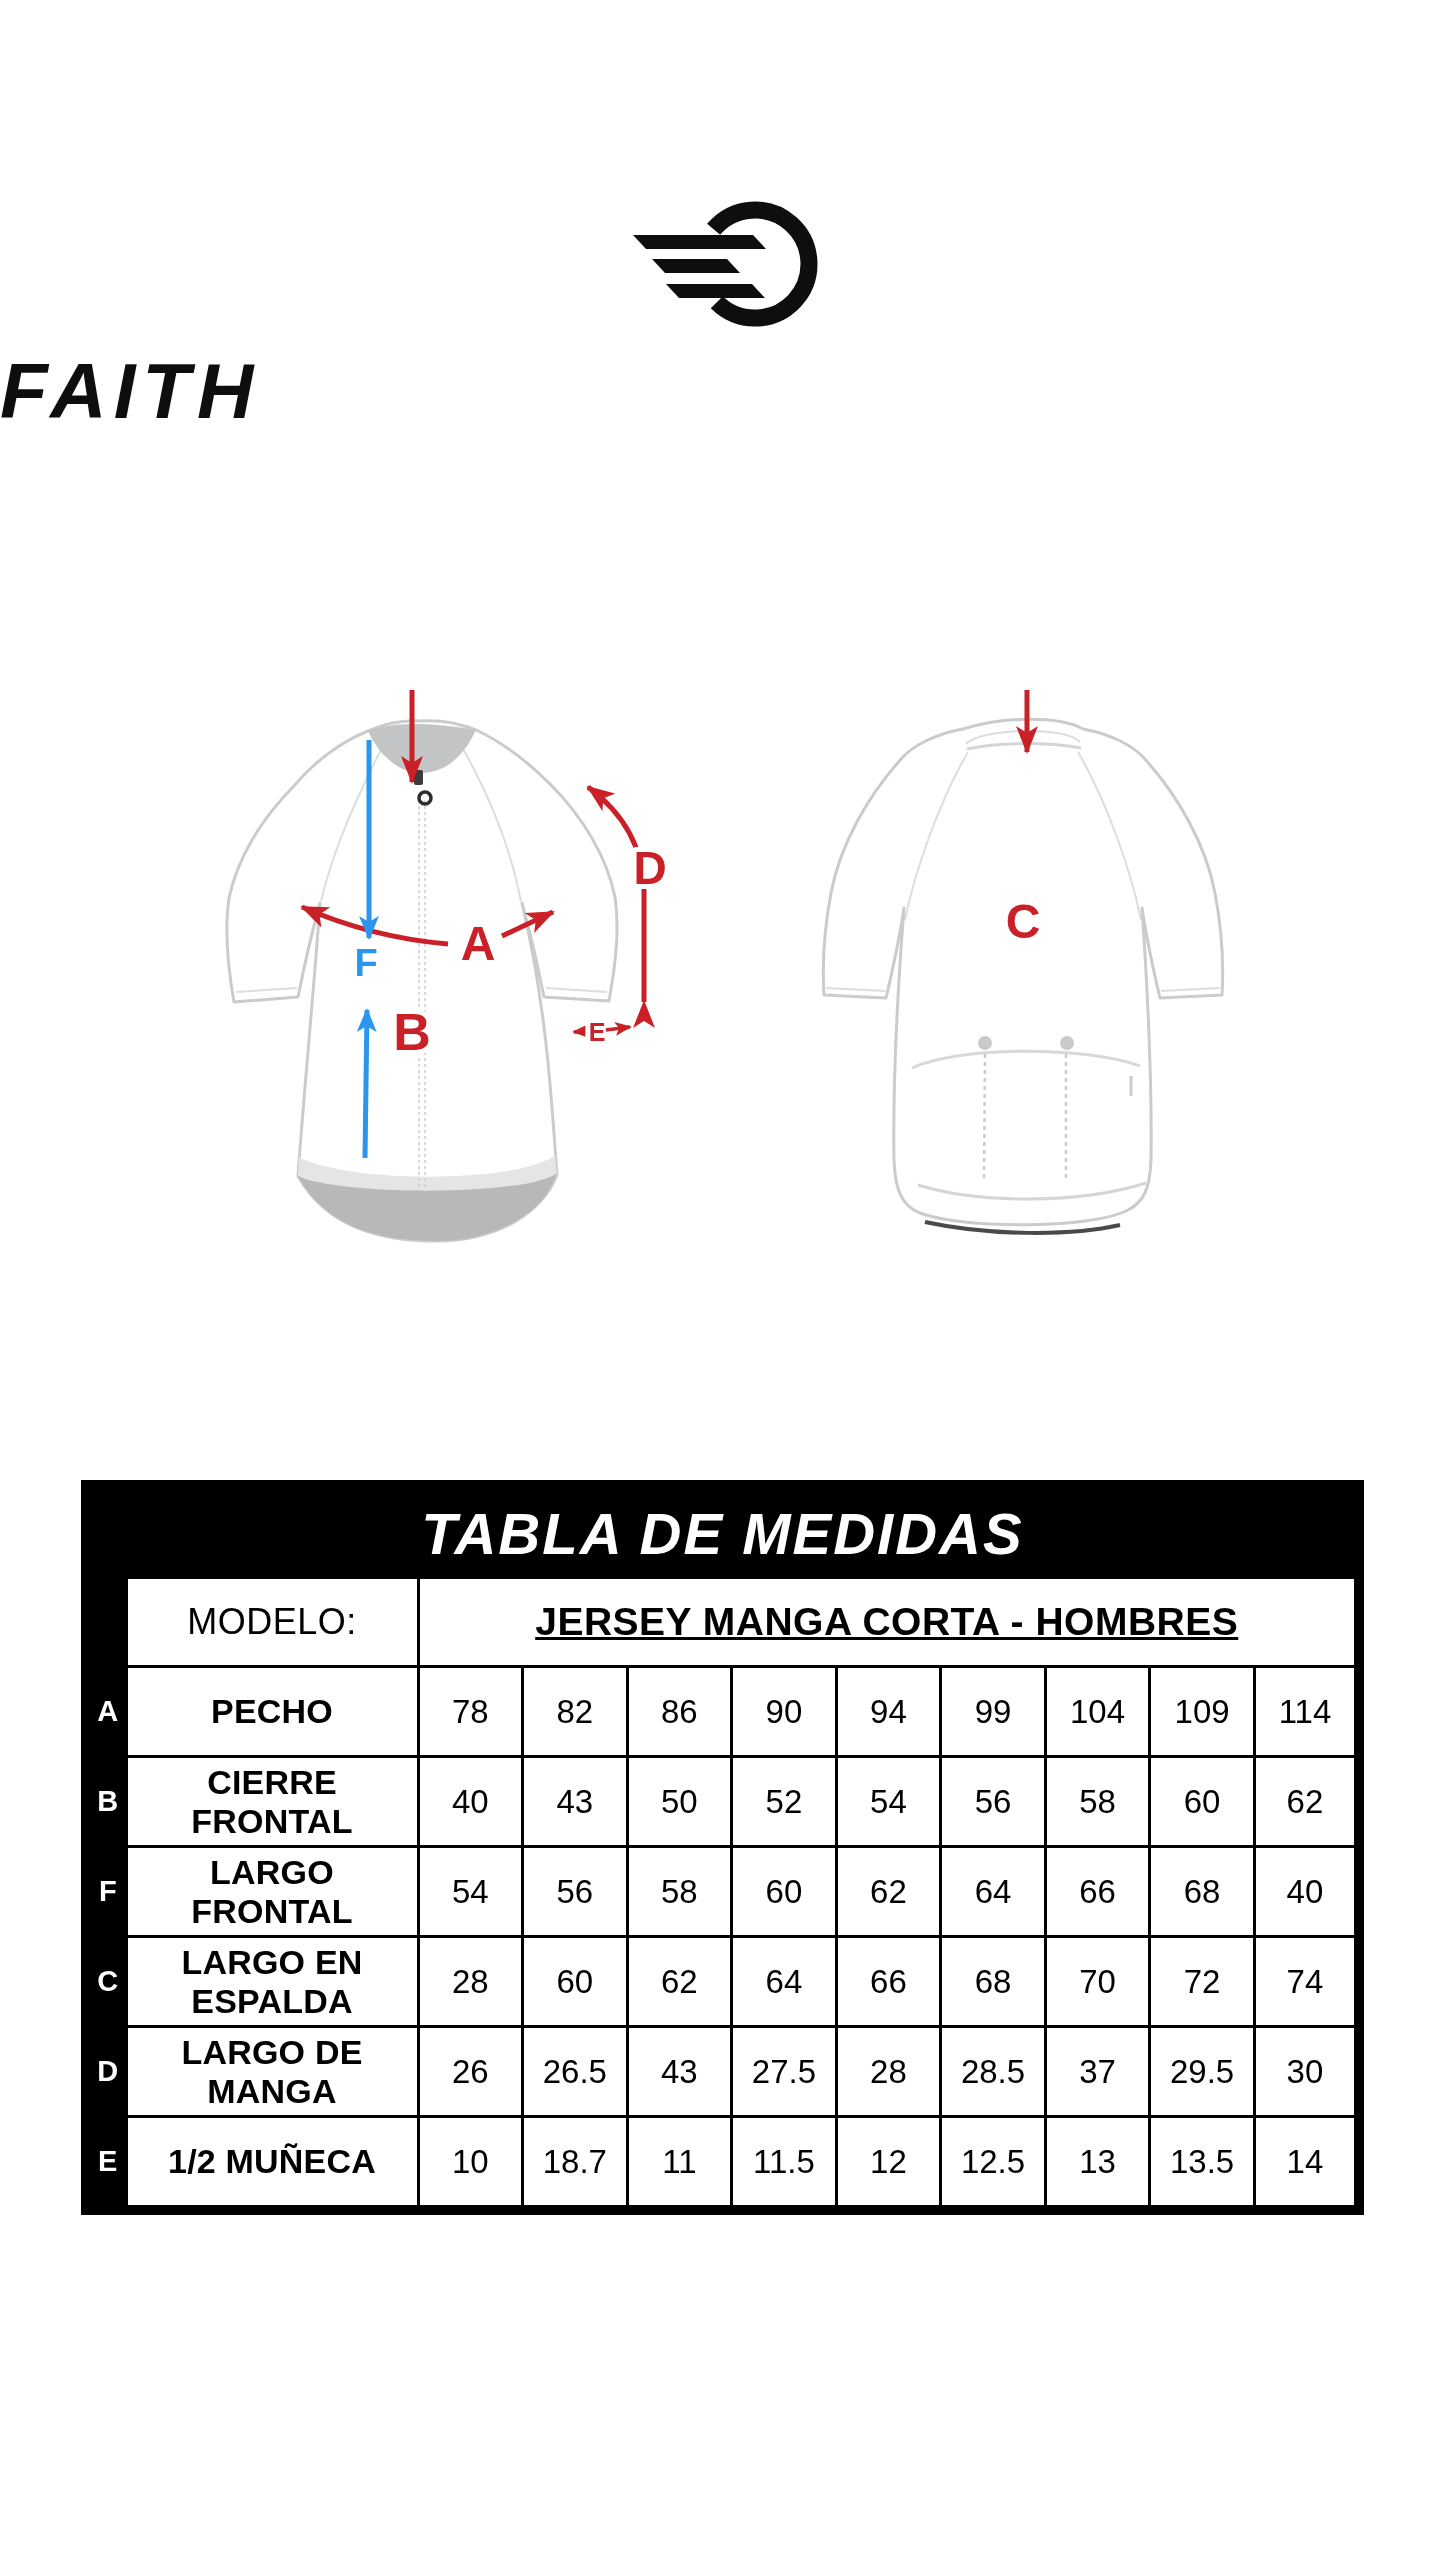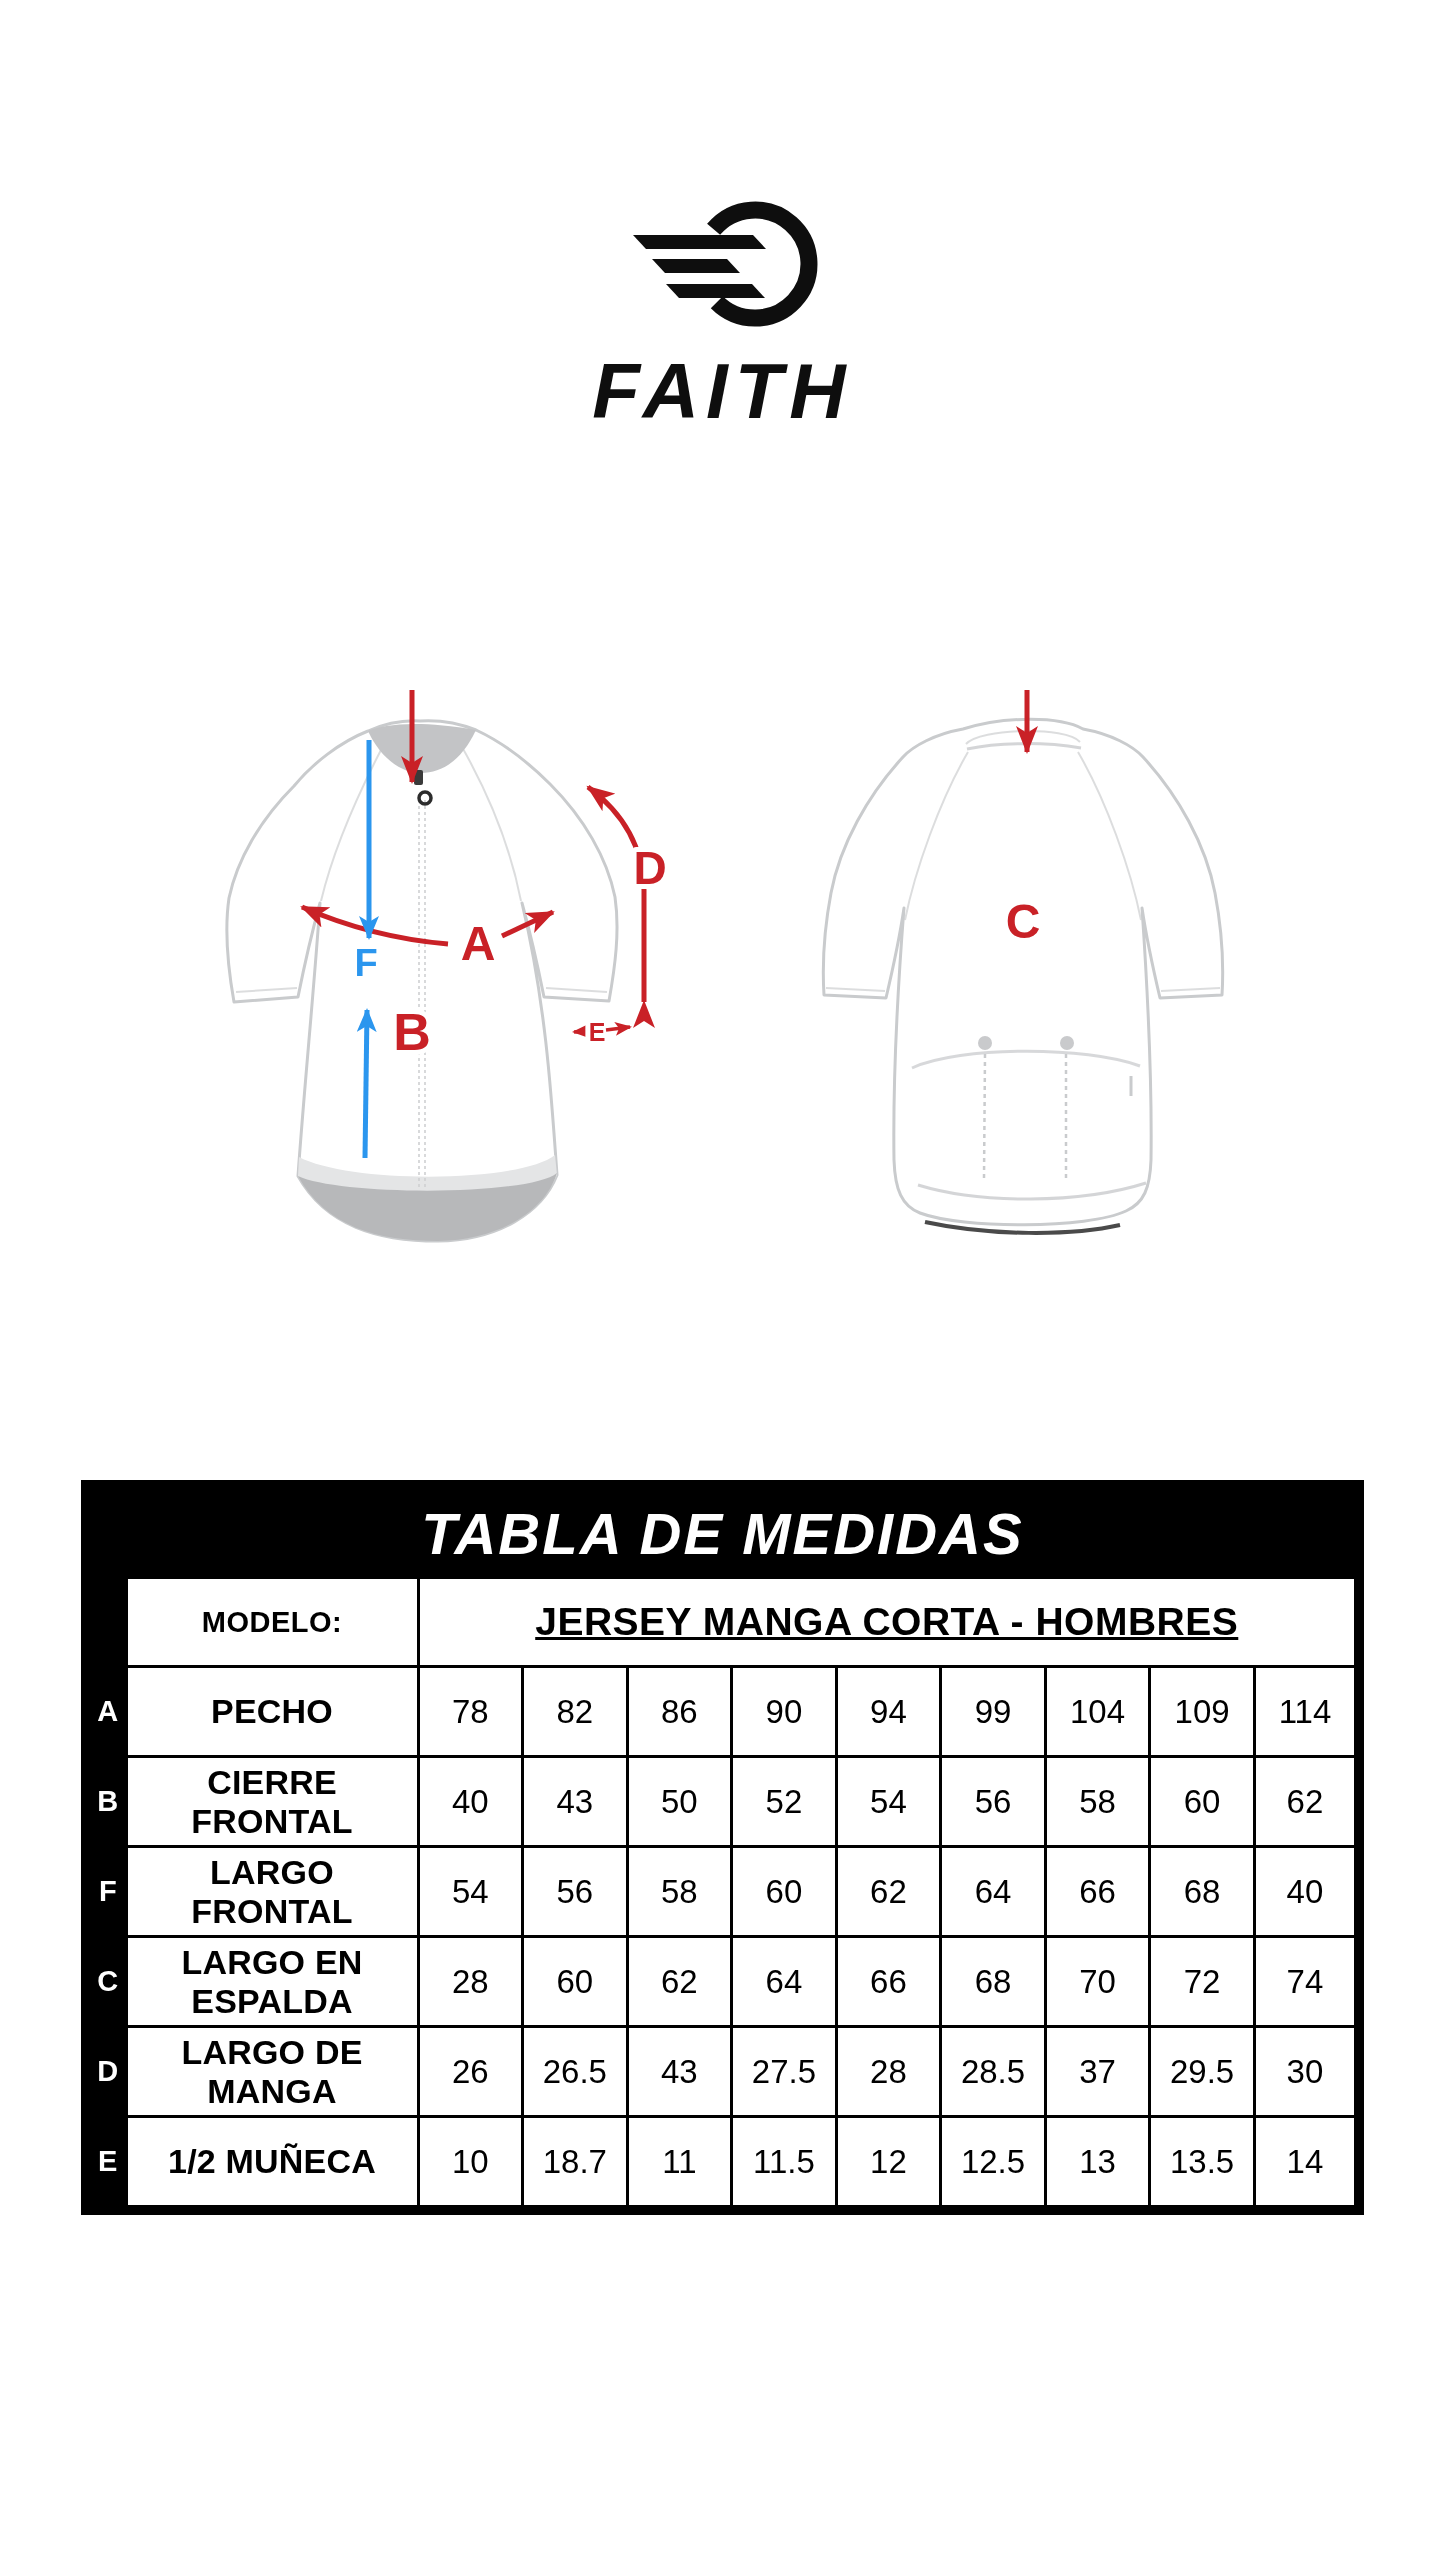--- a/index.html
+++ b/index.html
@@ -8,21 +8,21 @@
     width:1445px;
     height:2569px;
     background:#ffffff;
     font-family:"Liberation Sans","DejaVu Sans",sans-serif;
     overflow:hidden;
   }
   
   .logo-icon{position:absolute;left:600px;top:142px;width:300px;height:215px;}
   .wordmark{
     position:absolute;left:0;top:352px;width:1445px;
-    text-align:center;
+    text-align:left;
     font-size:78px;font-weight:800;font-style:italic;
     letter-spacing:7px;color:#0e0e0e;line-height:1;
   }
   
   .front-diagram{position:absolute;left:140px;top:690px;width:580px;height:580px;}
   .back-diagram{position:absolute;left:790px;top:690px;width:470px;height:580px;}
   .outline{fill:#ffffff;stroke:var(--jersey-outline);stroke-width:3;stroke-linejoin:round;}
   .seam{fill:none;stroke:var(--jersey-outline);stroke-width:2;opacity:.65;}
   .shade{fill:var(--jersey-shade);stroke:none;}
   .hem-light{fill:var(--hem-light);stroke:none;}
@@ -52,21 +52,21 @@
     border:3px solid #000;text-align:center;vertical-align:middle;padding:0;
     overflow:hidden;
   }
   .title-cell{
     background:#000;color:#fff;height:86px;
     font-size:58px;font-weight:900;font-style:italic;letter-spacing:2px;
   }
   .letter-cell{
     background:#000;color:#fff;font-size:29px;font-weight:700;
   }
-  .head-label{font-size:29px;font-weight:700;letter-spacing:.5px;}
+  .head-label{font-size:36px;font-weight:400;letter-spacing:.5px;}
   .model-value{font-size:39px;font-weight:800;height:86px;letter-spacing:.5px;text-decoration:underline;}
   .posicion-row th{height:86px;}
   .size-cell{font-size:33px;font-weight:500;}
   .label-cell{
     font-size:34px;font-weight:700;text-align:left;padding-left:5px;letter-spacing:.2px;
   }
   .value-cell{font-size:33px;font-weight:500;height:87px;}
 </style>
 </head>
 <body>

